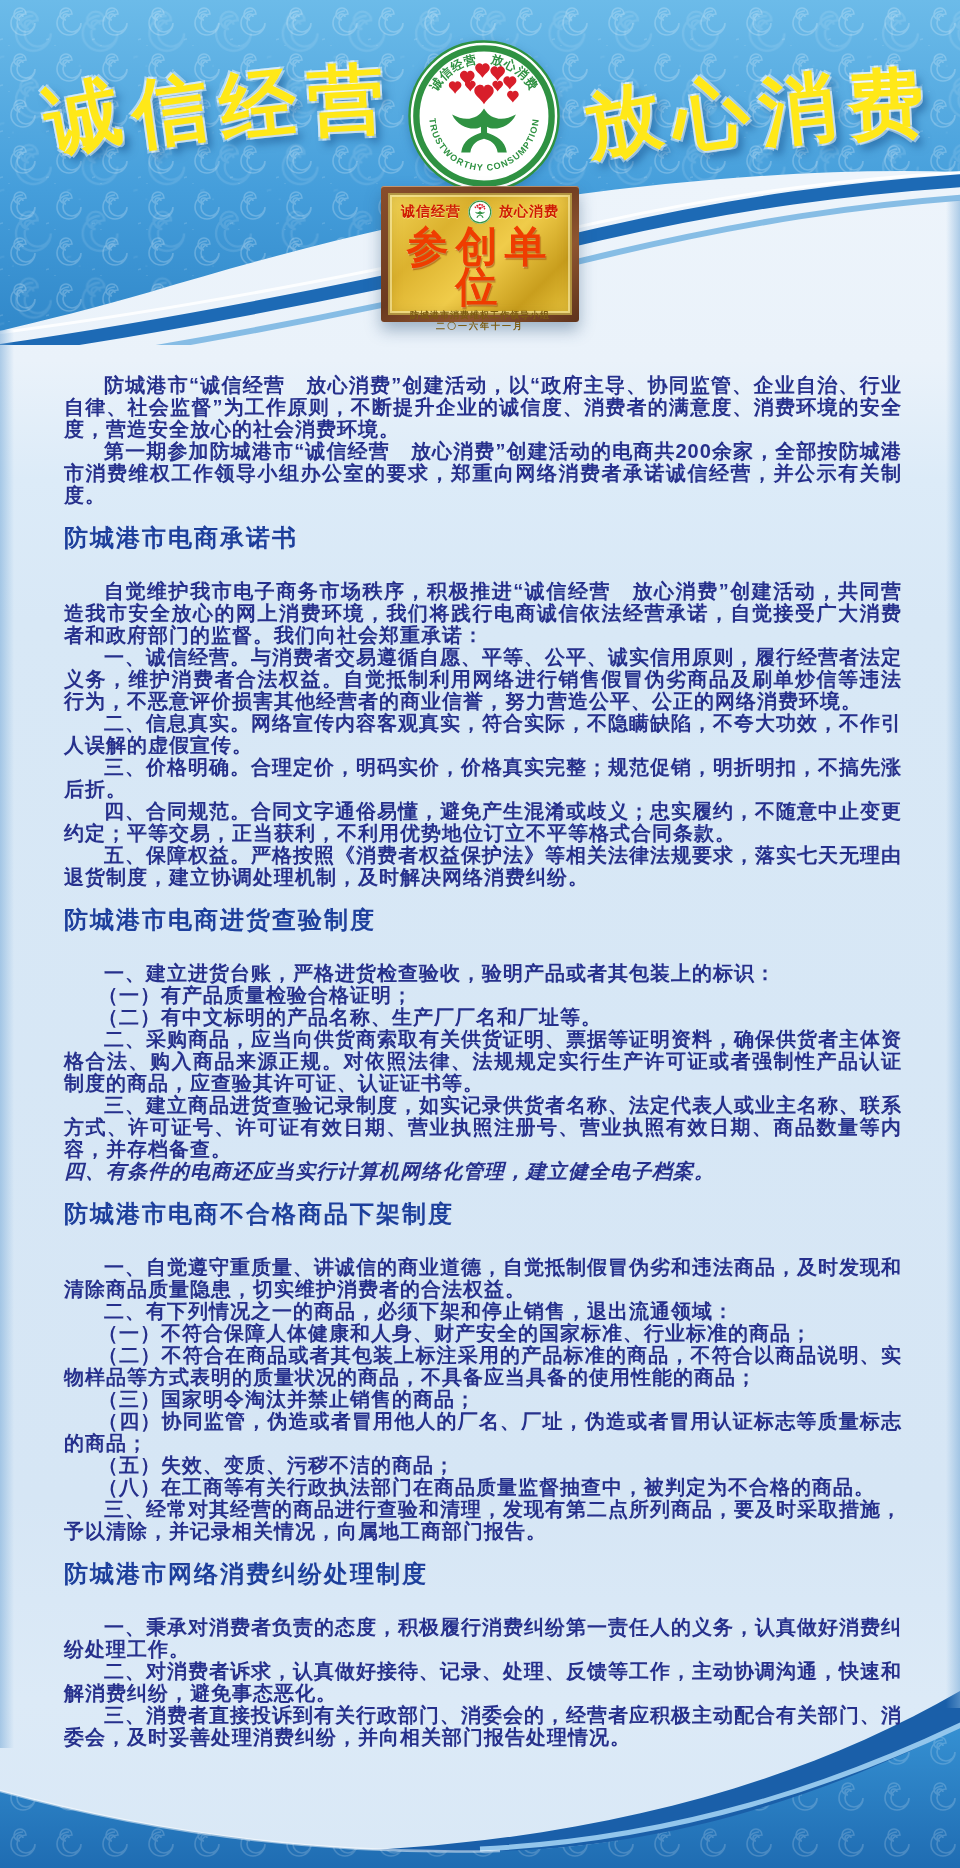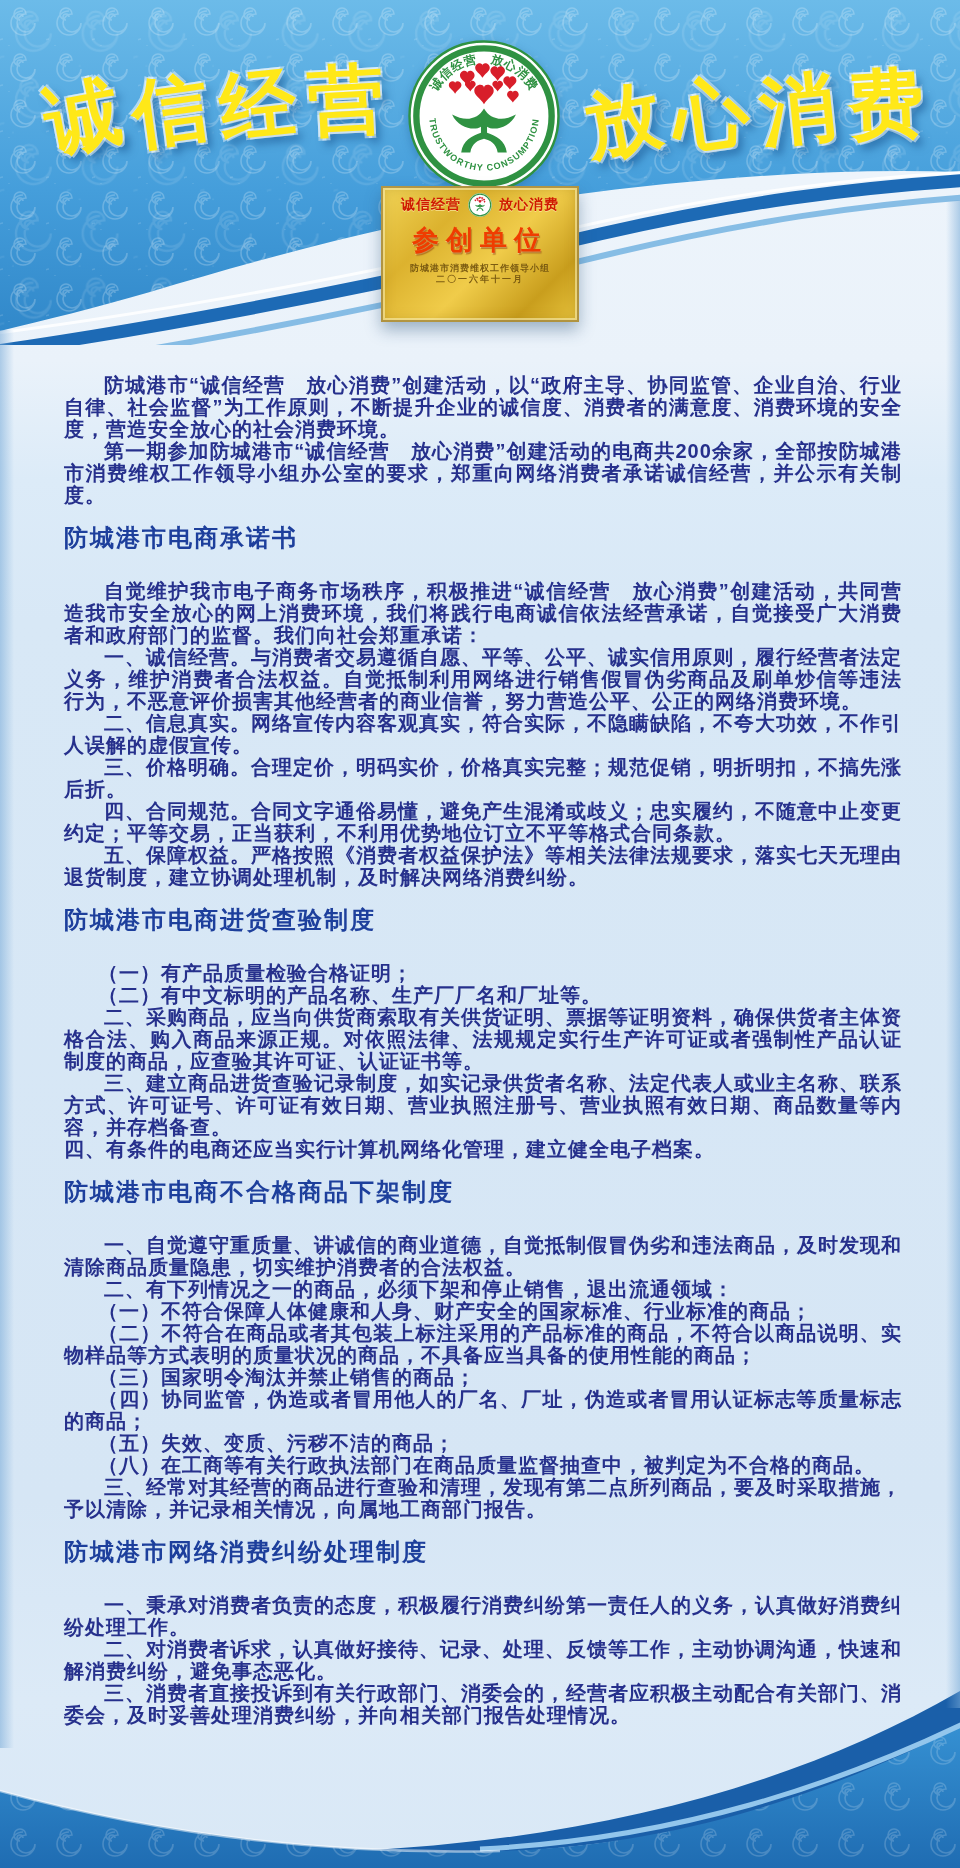--- a/index.html
+++ b/index.html
@@ -18,30 +18,30 @@
                 5px 7px 9px rgba(15,70,130,.55);}
   .hchar:nth-child(1){transform:rotate(-9deg) translateY(4px);}
   .hchar:nth-child(2){transform:rotate(-6deg) translateY(1px);}
   .hchar:nth-child(3){transform:rotate(-4deg) translateY(-1px);}
   .hchar:nth-child(4){transform:rotate(-1deg) translateY(-3px);}
   .logo-wrap{position:absolute;left:408px;top:40px;width:152px;height:152px;z-index:5;}
   .logo-wrap svg{filter:drop-shadow(0 3px 5px rgba(20,80,140,.35));}
   
   .plaque{position:absolute;left:381px;top:186px;width:198px;height:136px;z-index:6;
     background:linear-gradient(145deg,#8a4f2c,#6b3a20 45%,#8f5530 70%,#5f331c);
-    border-radius:3px;box-sizing:border-box;
+    border-radius:3px;padding:7px;box-sizing:border-box;
     box-shadow:0 8px 16px rgba(40,80,120,.40), inset 0 1px 0 rgba(255,220,180,.5);}
   .plate{width:100%;height:100%;box-sizing:border-box;text-align:center;
     background:linear-gradient(135deg,#f2d558 0%,#dcb22e 30%,#f0cc4a 55%,#c99e1d 80%,#e8c53e 100%);
     box-shadow:inset 0 0 0 2px rgba(130,95,15,.55), inset 0 0 0 4px rgba(255,245,190,.55), inset 0 0 14px rgba(120,85,10,.35);
     padding-top:7px;}
   .plaque-top{display:flex;align-items:center;justify-content:center;gap:7px;height:24px;}
   .pl-red{font-size:14px;font-weight:900;color:#cf1a00;letter-spacing:1px;text-shadow:0 1px 0 rgba(255,240,180,.6);}
   .plaque-logo{width:24px;height:24px;display:inline-block;}
-  .plaque-main{margin-top:3px;font-size:27px;font-weight:900;color:#ef3d00;letter-spacing:7px;line-height:40px;
+  .plaque-main{margin-top:3px;font-size:42px;font-weight:900;color:#ef3d00;letter-spacing:7px;line-height:40px;
     text-shadow:1px 2px 1px rgba(130,45,0,.45),0 1px 0 rgba(255,235,170,.7);}
   .plaque-issuer{margin-top:3px;font-size:9px;font-weight:700;color:#7c5c12;line-height:11px;letter-spacing:1px;}
   .plaque-date{font-size:9px;font-weight:700;color:#7c5c12;line-height:11px;letter-spacing:2px;}
   
   .text-area{position:relative;z-index:3;padding:374px 58px 0 64px;}
   .para{margin:0;font-size:20px;font-weight:700;line-height:22px;color:#26308c;
     letter-spacing:1px;text-align:justify;}
   .sec h2{margin:14px 0 24px;text-align:left;font-size:24px;line-height:36px;font-weight:900;
     color:#1d3f9c;letter-spacing:2px;}
   
@@ -165,25 +165,26 @@
         <h2>防城港市电商承诺书</h2>
         <p class="para" style="text-indent: 2em;">自觉维护我市电子商务市场秩序，积极推进“诚信经营　放心消费”创建活动，共同营造我市安全放心的网上消费环境，我们将践行电商诚信依法经营承诺，自觉接受广大消费者和政府部门的监督。我们向社会郑重承诺：</p>
         <p class="para" style="text-indent: 2em;">一、诚信经营。与消费者交易遵循自愿、平等、公平、诚实信用原则，履行经营者法定义务，维护消费者合法权益。自觉抵制利用网络进行销售假冒伪劣商品及刷单炒信等违法行为，不恶意评价损害其他经营者的商业信誉，努力营造公平、公正的网络消费环境。</p>
         <p class="para" style="text-indent: 2em;">二、信息真实。网络宣传内容客观真实，符合实际，不隐瞒缺陷，不夸大功效，不作引人误解的虚假宣传。</p>
         <p class="para" style="text-indent: 2em;">三、价格明确。合理定价，明码实价，价格真实完整；规范促销，明折明扣，不搞先涨后折。</p>
         <p class="para" style="text-indent: 2em;">四、合同规范。合同文字通俗易懂，避免产生混淆或歧义；忠实履约，不随意中止变更约定；平等交易，正当获利，不利用优势地位订立不平等格式合同条款。</p>
         <p class="para" style="text-indent: 2em;">五、保障权益。严格按照《消费者权益保护法》等相关法律法规要求，落实七天无理由退货制度，建立协调处理机制，及时解决网络消费纠纷。</p>
       </section>
       <section class="sec sec-2">
         <h2>防城港市电商进货查验制度</h2>
+        <p class="para" style="text-indent: 2em;">一、建立进货台账，严格进货检查验收，验明产品或者其包装上的标识：</p>
         <p class="para" style="text-indent: 1.7em;">（一）有产品质量检验合格证明；</p>
         <p class="para" style="text-indent: 1.7em;">（二）有中文标明的产品名称、生产厂厂名和厂址等。</p>
         <p class="para" style="text-indent: 2em;">二、采购商品，应当向供货商索取有关供货证明、票据等证明资料，确保供货者主体资格合法、购入商品来源正规。对依照法律、法规规定实行生产许可证或者强制性产品认证制度的商品，应查验其许可证、认证证书等。</p>
         <p class="para" style="text-indent: 2em;">三、建立商品进货查验记录制度，如实记录供货者名称、法定代表人或业主名称、联系方式、许可证号、许可证有效日期、营业执照注册号、营业执照有效日期、商品数量等内容，并存档备查。</p>
-        <p class="para" style="text-indent: 0em;">四、有条件的电商还应当实行计算机网络化管理，建立健全电子档案。</p>
+        <p class="para" style="text-indent: 0em; font-style: italic;">四、有条件的电商还应当实行计算机网络化管理，建立健全电子档案。</p>
       </section>
       <section class="sec sec-3">
         <h2>防城港市电商不合格商品下架制度</h2>
         <p class="para" style="text-indent: 2em;">一、自觉遵守重质量、讲诚信的商业道德，自觉抵制假冒伪劣和违法商品，及时发现和清除商品质量隐患，切实维护消费者的合法权益。</p>
         <p class="para" style="text-indent: 2em;">二、有下列情况之一的商品，必须下架和停止销售，退出流通领域：</p>
         <p class="para" style="text-indent: 1.7em;">（一）不符合保障人体健康和人身、财产安全的国家标准、行业标准的商品；</p>
         <p class="para" style="text-indent: 1.7em;">（二）不符合在商品或者其包装上标注采用的产品标准的商品，不符合以商品说明、实物样品等方式表明的质量状况的商品，不具备应当具备的使用性能的商品；</p>
         <p class="para" style="text-indent: 1.7em;">（三）国家明令淘汰并禁止销售的商品；</p>
         <p class="para" style="text-indent: 1.7em;">（四）协同监管，伪造或者冒用他人的厂名、厂址，伪造或者冒用认证标志等质量标志的商品；</p>
         <p class="para" style="text-indent: 1.7em;">（五）失效、变质、污秽不洁的商品；</p>

